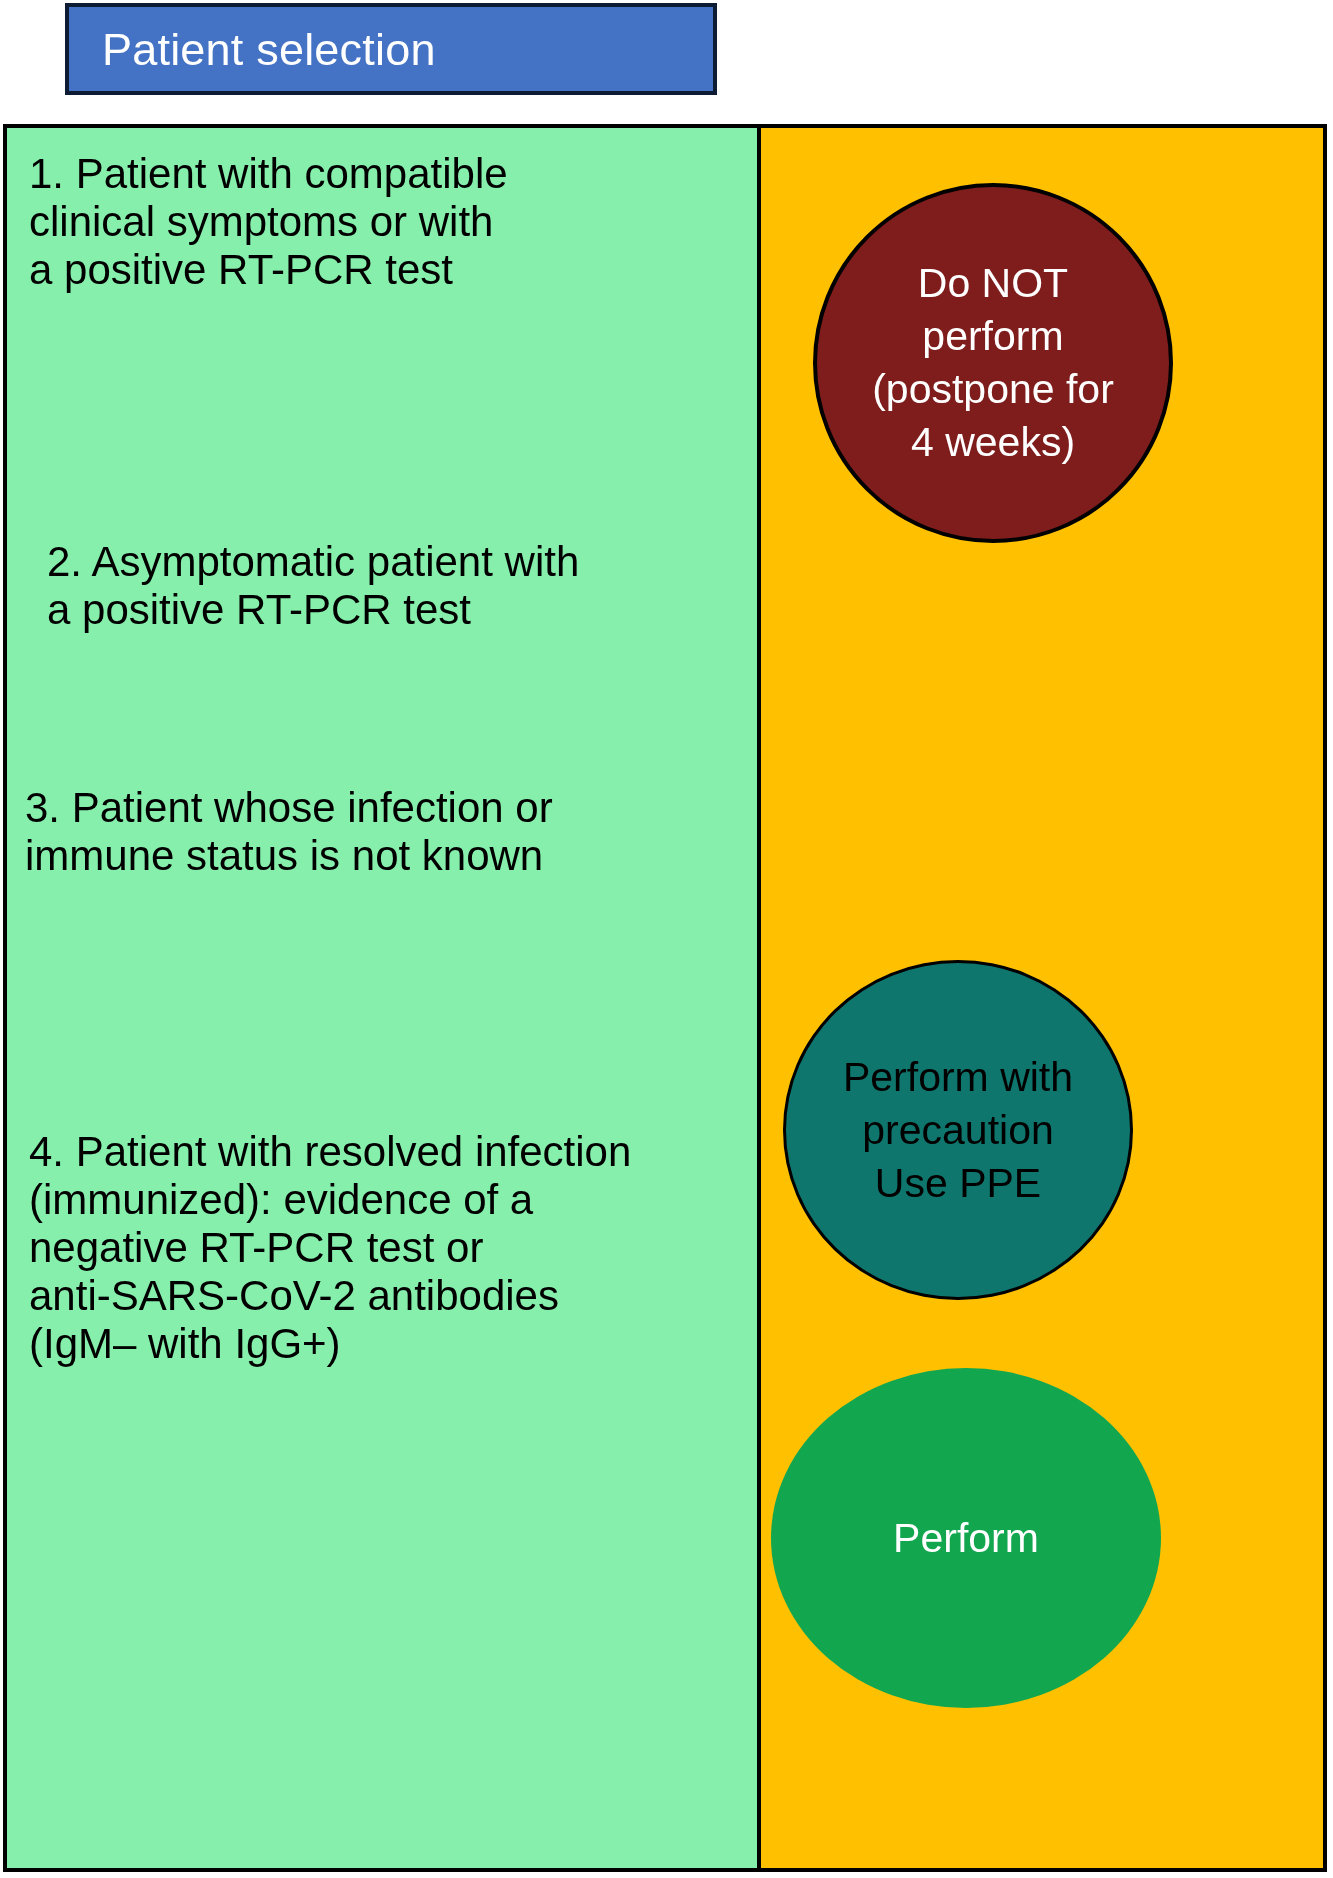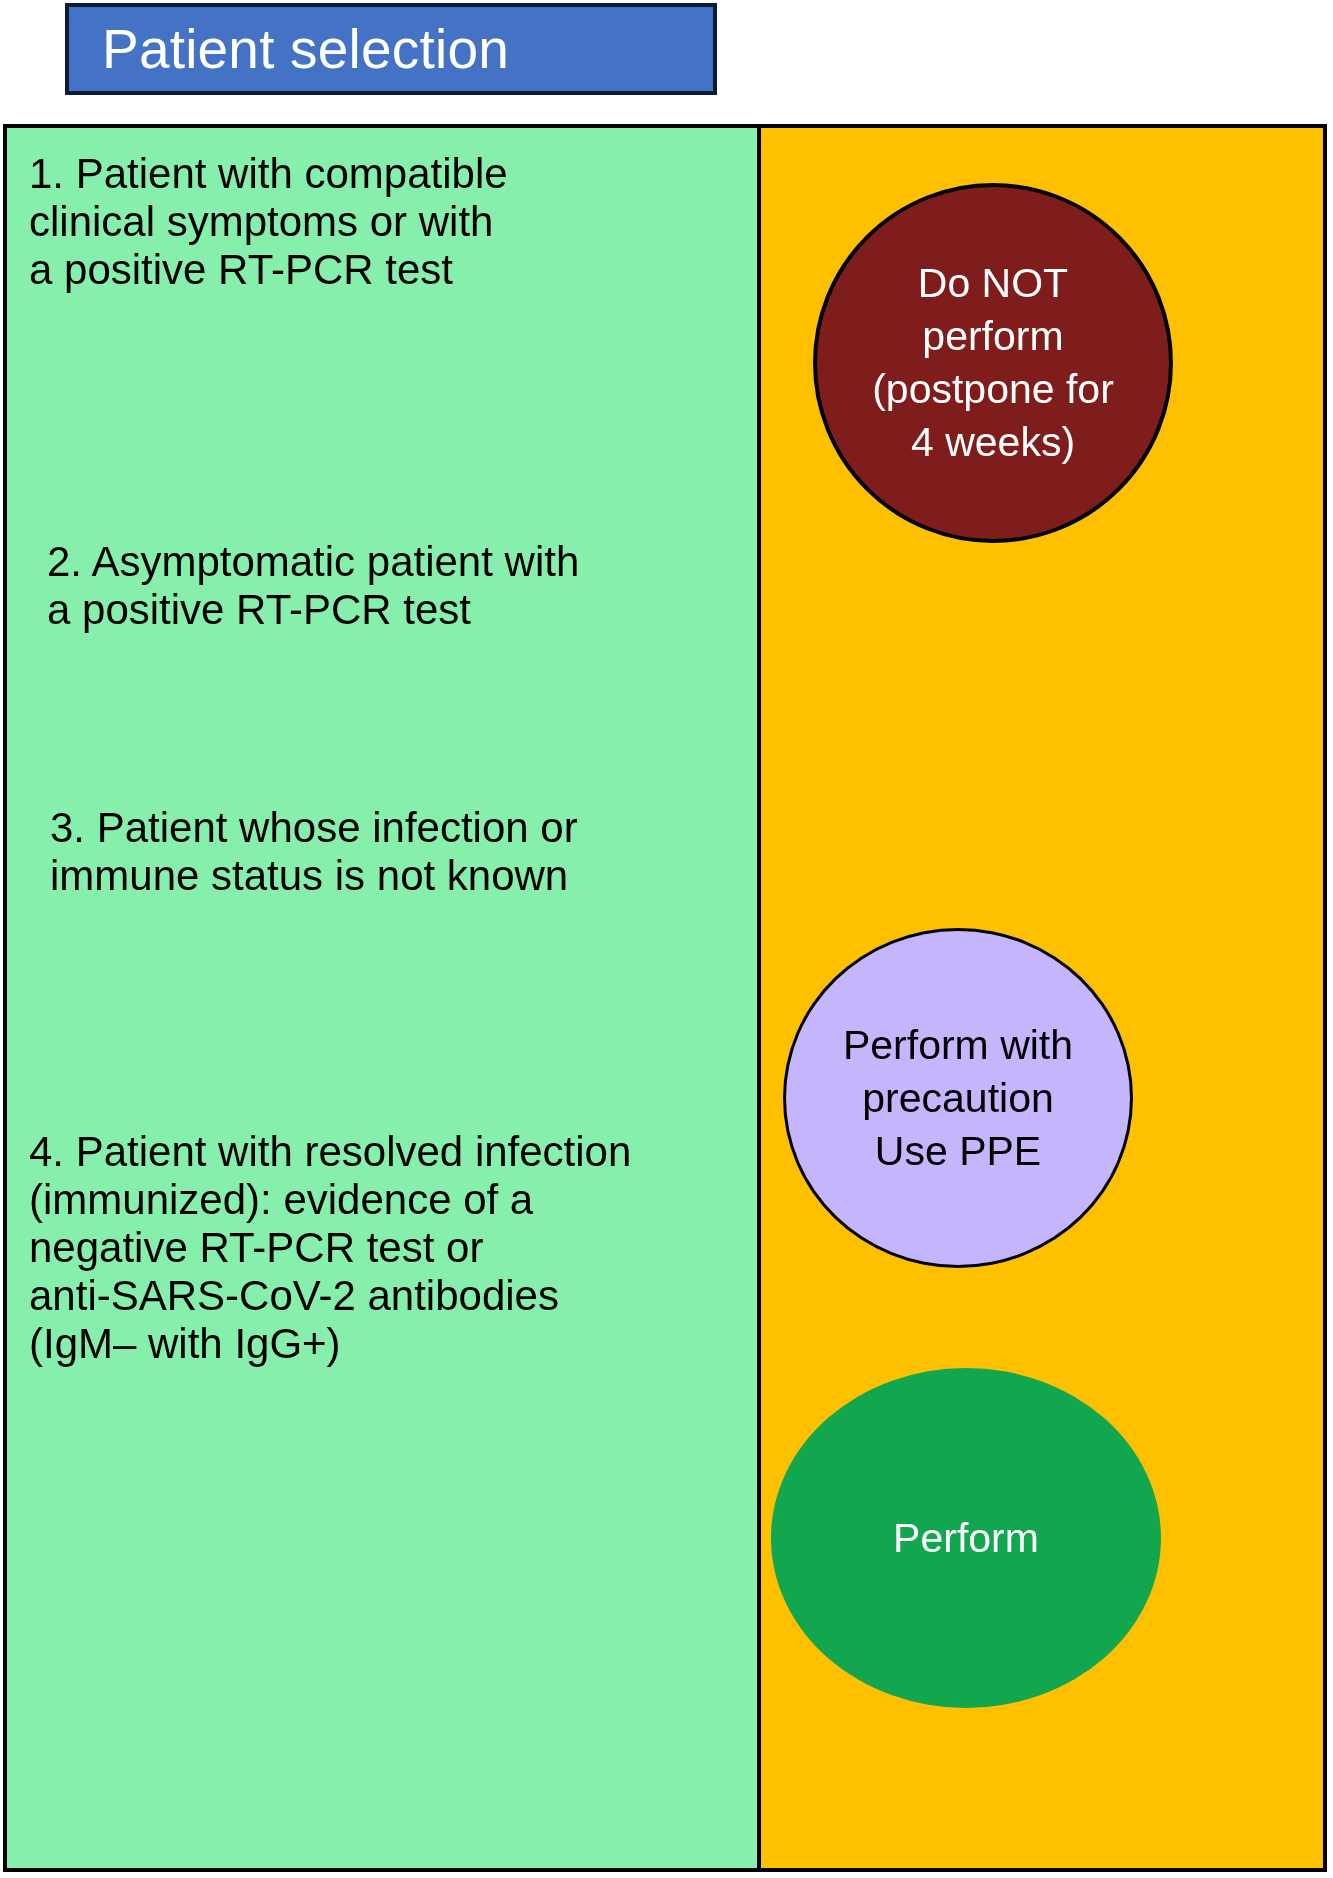--- a/index.html
+++ b/index.html
@@ -10,21 +10,21 @@
   }
   #root{position:absolute;inset:0;}
 
   
   .header-box{
     position:absolute;left:65px;top:3px;width:652px;height:92px;
     background:#4472C4;border:4px solid #0d1b33;box-sizing:border-box;
     display:flex;align-items:center;
   }
   .header-title{
-    color:#ffffff;font-size:55px;line-height:1;
+    color:#ffffff;font-size:45px;line-height:1;
     padding-left:33px;letter-spacing:0.2px;white-space:nowrap;
   }
 
   
   .frame{
     position:absolute;left:3px;top:124px;width:1324px;height:1748px;
     border:4px solid #000000;box-sizing:border-box;background:#ffffff;
     display:flex;
   }
   .left-col{
@@ -40,43 +40,43 @@
   }
 
   
   .criterion{
     position:absolute;left:0;width:740px;
     color:#000000;font-size:42px;line-height:48px;
     white-space:pre-line;
   }
   #crit-1{top:22px;padding-left:22px;}
   #crit-2{top:410px;padding-left:40px;}
-  #crit-3{top:676px;margin-left:43px;}
+  #crit-3{top:656px;padding-left:18px;}
   #crit-4{top:1000px;padding-left:22px;}
 
   
   .circle{
     position:absolute;border-radius:50%;
     display:flex;align-items:center;justify-content:center;
     text-align:center;box-sizing:border-box;
   }
   .circle .ctext{
     font-size:41px;line-height:53px;white-space:pre-line;
     display:block;width:100%;padding:0 6px;box-sizing:border-box;
   }
 
   #circle-red{
     left:52px;top:55px;width:360px;height:360px;
     background:#7f1d1d;border:4px solid #000000;
   }
   #circle-red .ctext{color:#ffffff;}
 
   #circle-yellow{
-    left:22px;top:800px;width:350px;height:340px;
-    background:#c4b5fd;border:3px solid #000000;
+    left:22px;top:832px;width:350px;height:340px;
+    background:#0f766e;border:3px solid #000000;
   }
   #circle-yellow .ctext{color:#000000;}
 
   #circle-green{
     left:10px;top:1240px;width:390px;height:340px;
     background:#12A74F;border:none;
   }
   #circle-green .ctext{color:#ffffff;}
 </style>
 </head>

